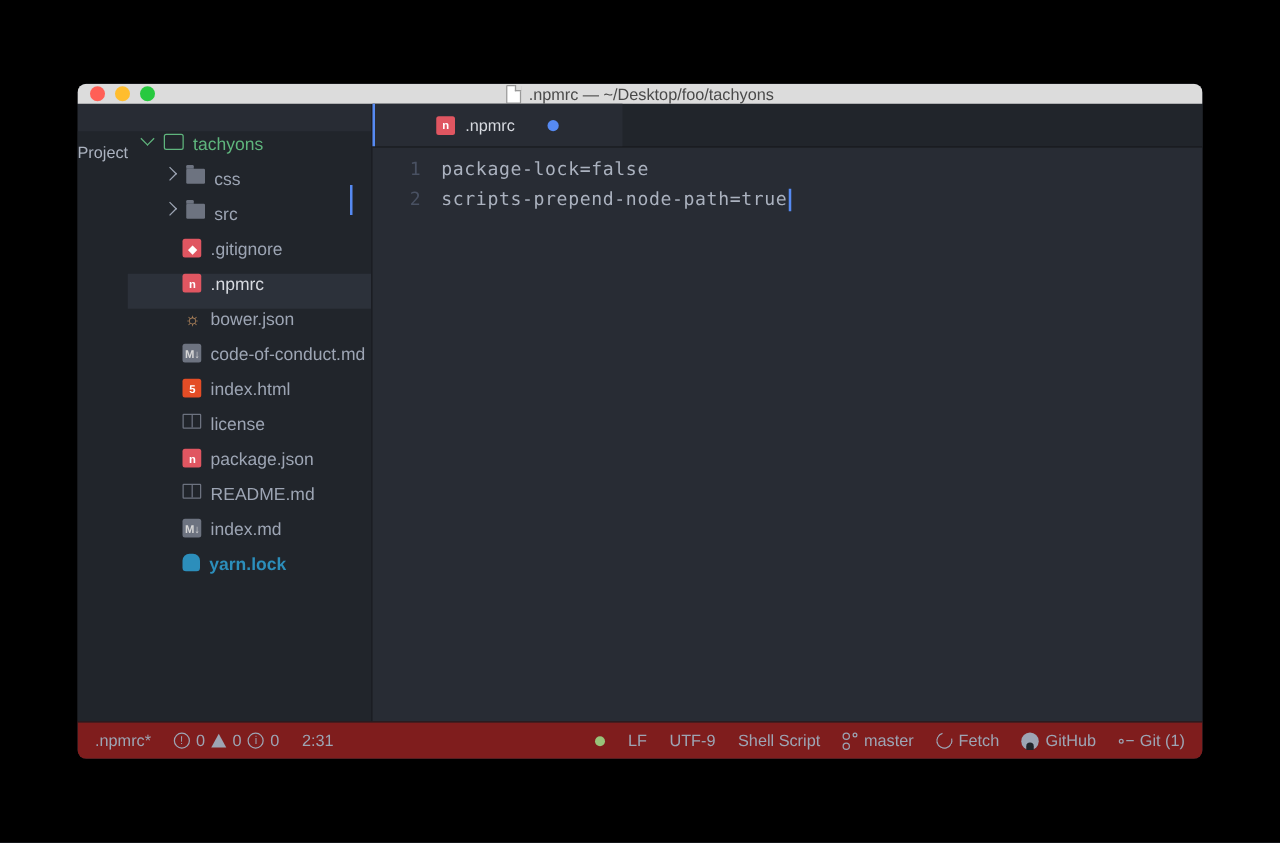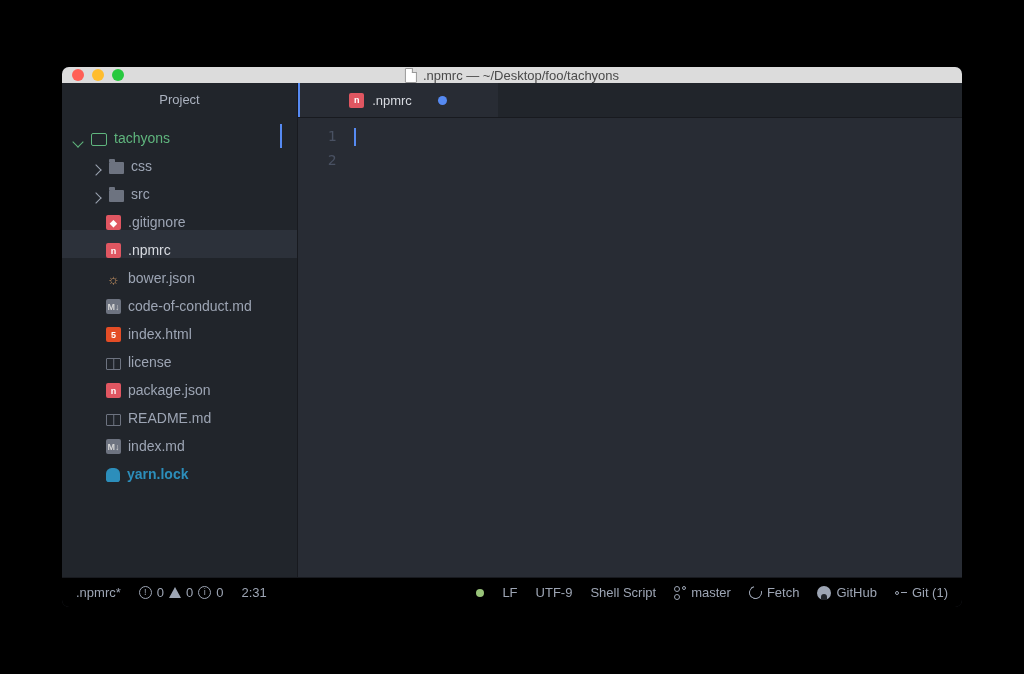--- a/index.html
+++ b/index.html
@@ -64,34 +64,35 @@
     }
     .body {
       flex: 1;
       display: flex;
       min-height: 0;
     }
     .sidebar {
       width: 235px;
       background: #21252b;
       display: flex;
-      flex-direction: column;
+      flex-direction: row;
       color: #9da5b4;
       font-size: 14px;
+      margin-top: 22px;
     }
     .sidebar-header {
       text-align: center;
       padding: 9px 0;
       font-size: 13px;
       color: #abb2bf;
     }
     .tree { flex: 1; overflow: auto; padding-top: 2px; }
     .tree-item {
       display: flex;
-      align-items: flex-end;
+      align-items: flex-start;
       height: 28px;
       padding-left: 12px;
       gap: 7px;
       cursor: default;
       white-space: nowrap;
     }
     .tree-item.depth1 { padding-left: 30px; }
     .tree-item.depth1.file { padding-left: 44px; }
     .tree-item.selected { background: #2c313a; }
     .tree-item.root { color: #5fb57d; }
@@ -238,21 +239,21 @@
       display: inline-block;
       width: 2px;
       height: 18px;
       background: #568af2;
       vertical-align: middle;
       margin-left: 1px;
     }
 
     .statusbar {
       height: 30px;
-      background: #000000;
+      background: #7f1d1d;
       border-top: 1px solid #181a1f;
       display: flex;
       align-items: center;
       padding: 0 14px;
       gap: 18px;
       color: #9da5b4;
       font-size: 13px;
     }
     .statusbar .spacer { flex: 1; }
     .sb-item { display: flex; align-items: center; gap: 5px; }
@@ -397,21 +398,22 @@
           <span>.npmrc</span>
           <span class="mod-dot"></span>
         </div>
       </div>
       <div class="editor">
         <div class="gutter">
           <div class="ln">1</div>
           <div class="ln">2</div>
         </div>
         <div class="code">
-          <div class="line cur"><span class="cursor"></span></div>
+          <div class="line"><span>package-lock=false</span></div>
+          <div class="line cur"><span>scripts-prepend-node-path=true</span><span class="cursor"></span></div>
         </div>
       </div>
     </div>
 
   </div>
 
   <div class="statusbar">
     <span class="sb-item">.npmrc*</span>
     <span class="sb-item">
       <span class="circ-icn">!</span>

